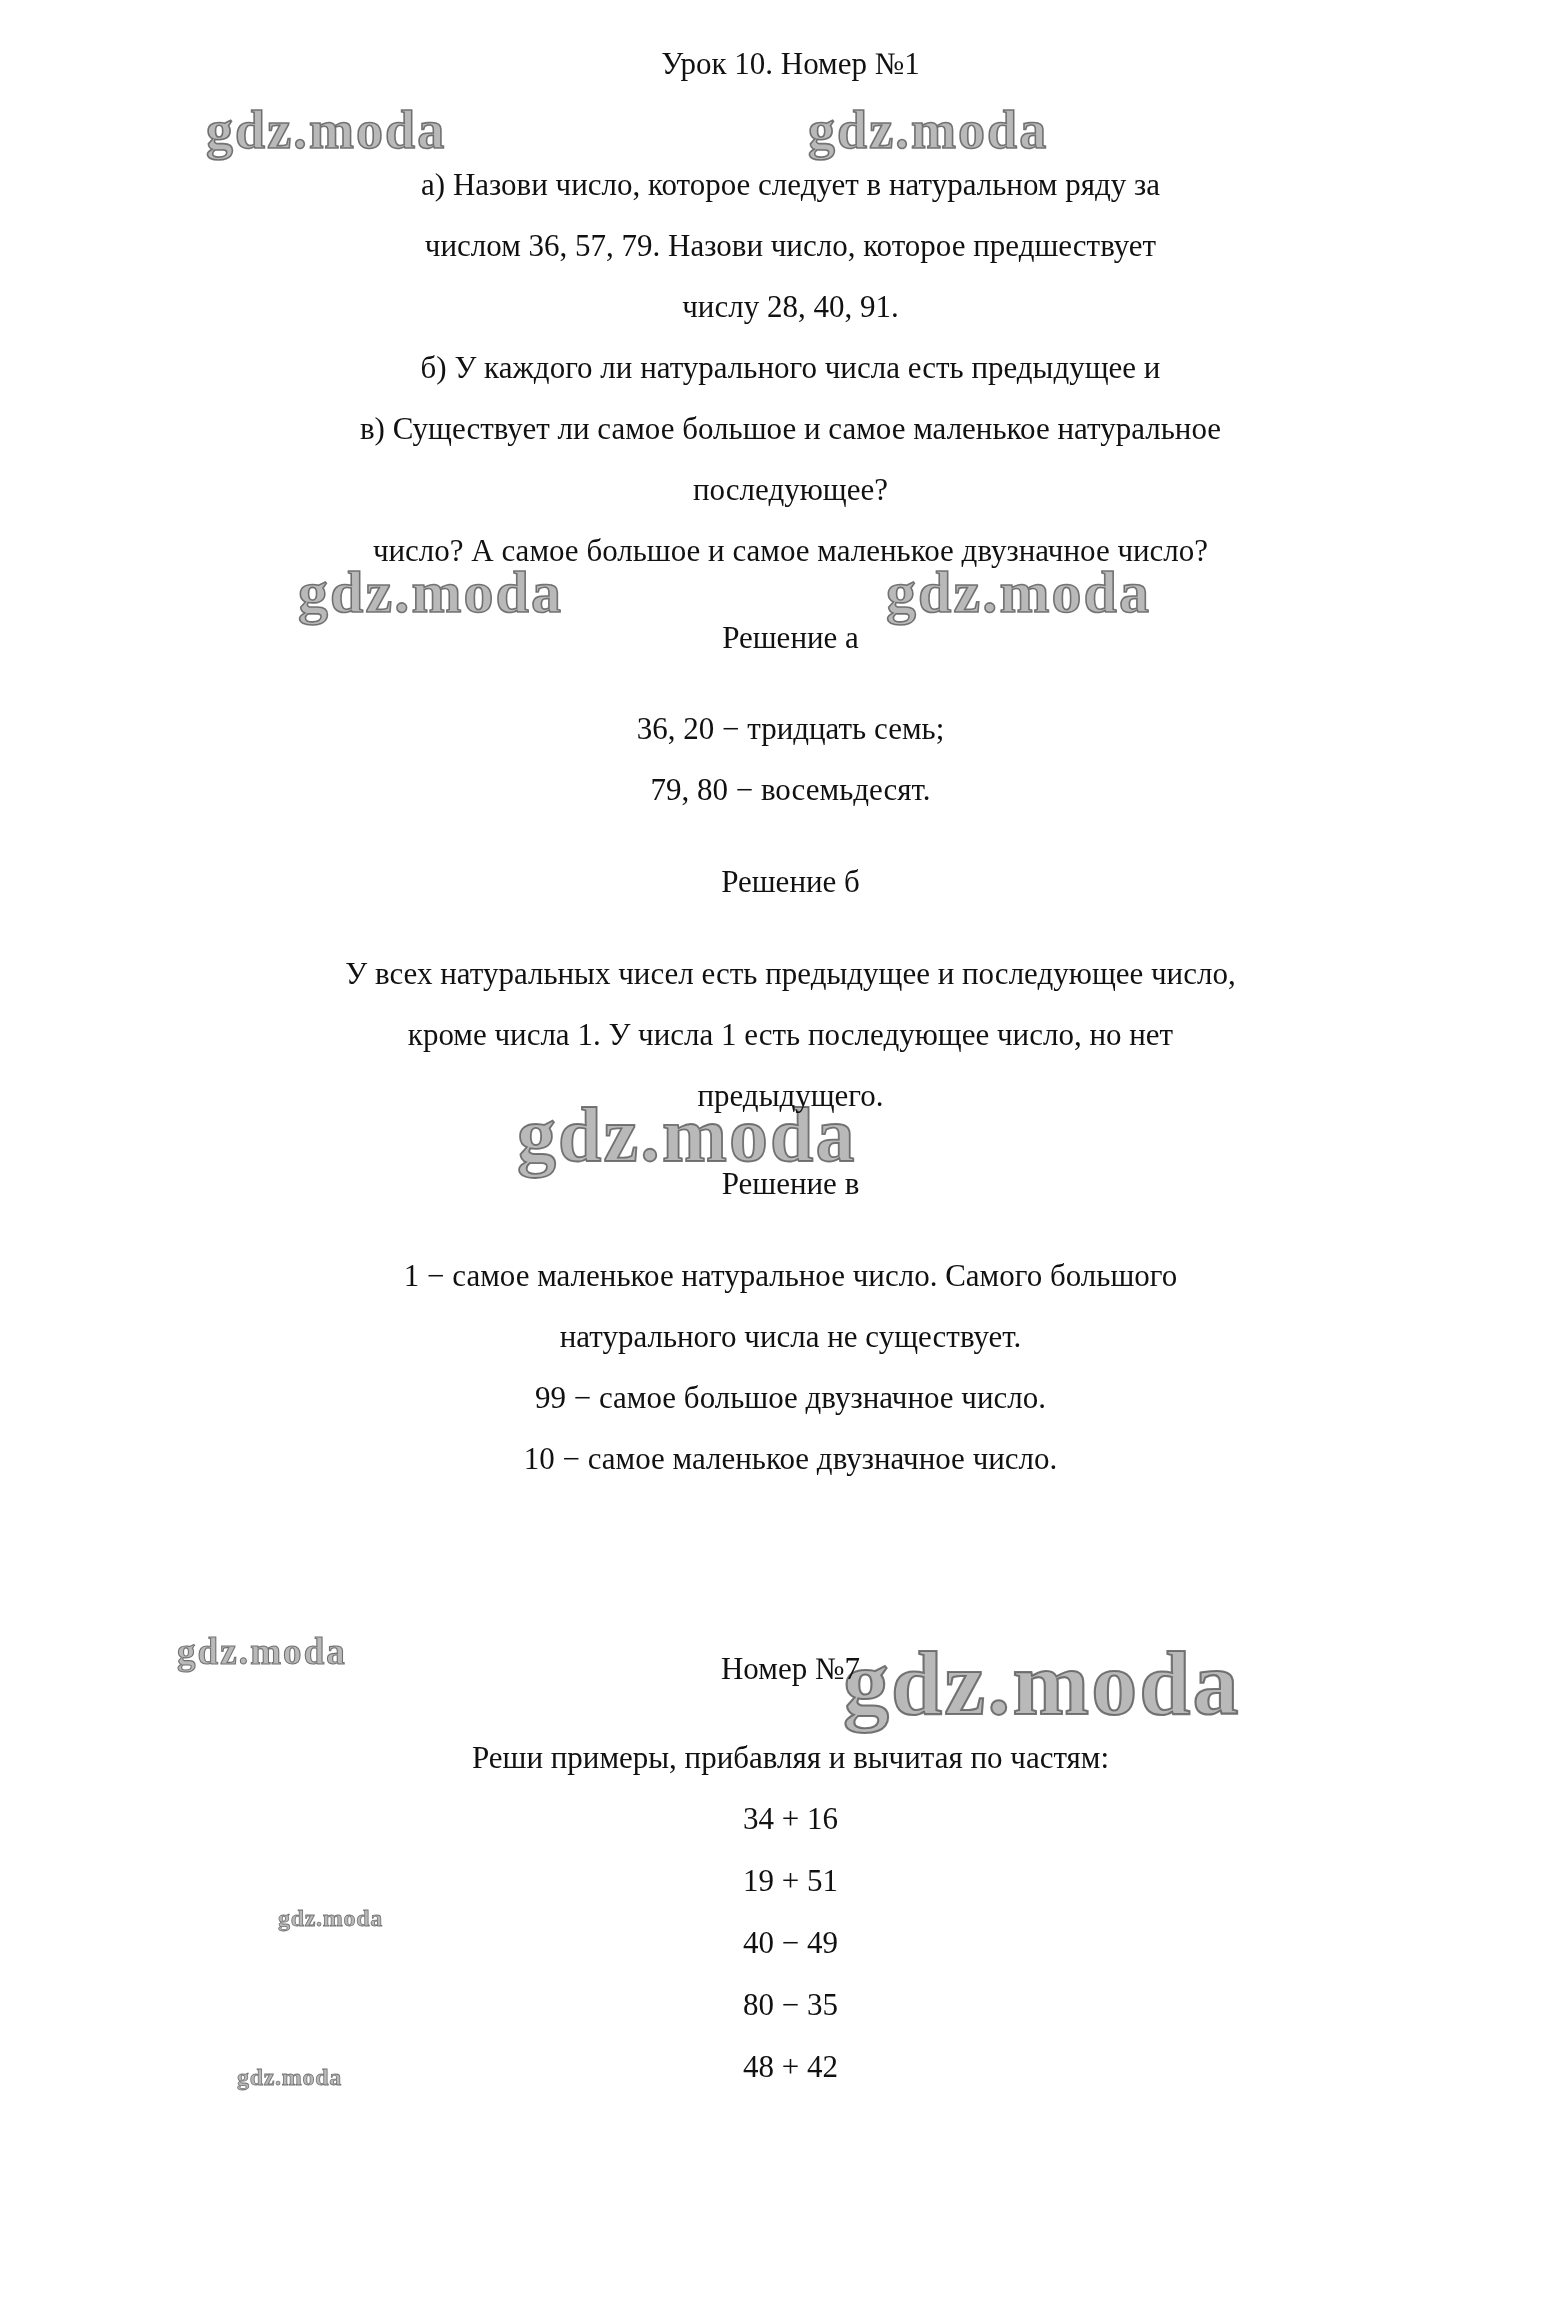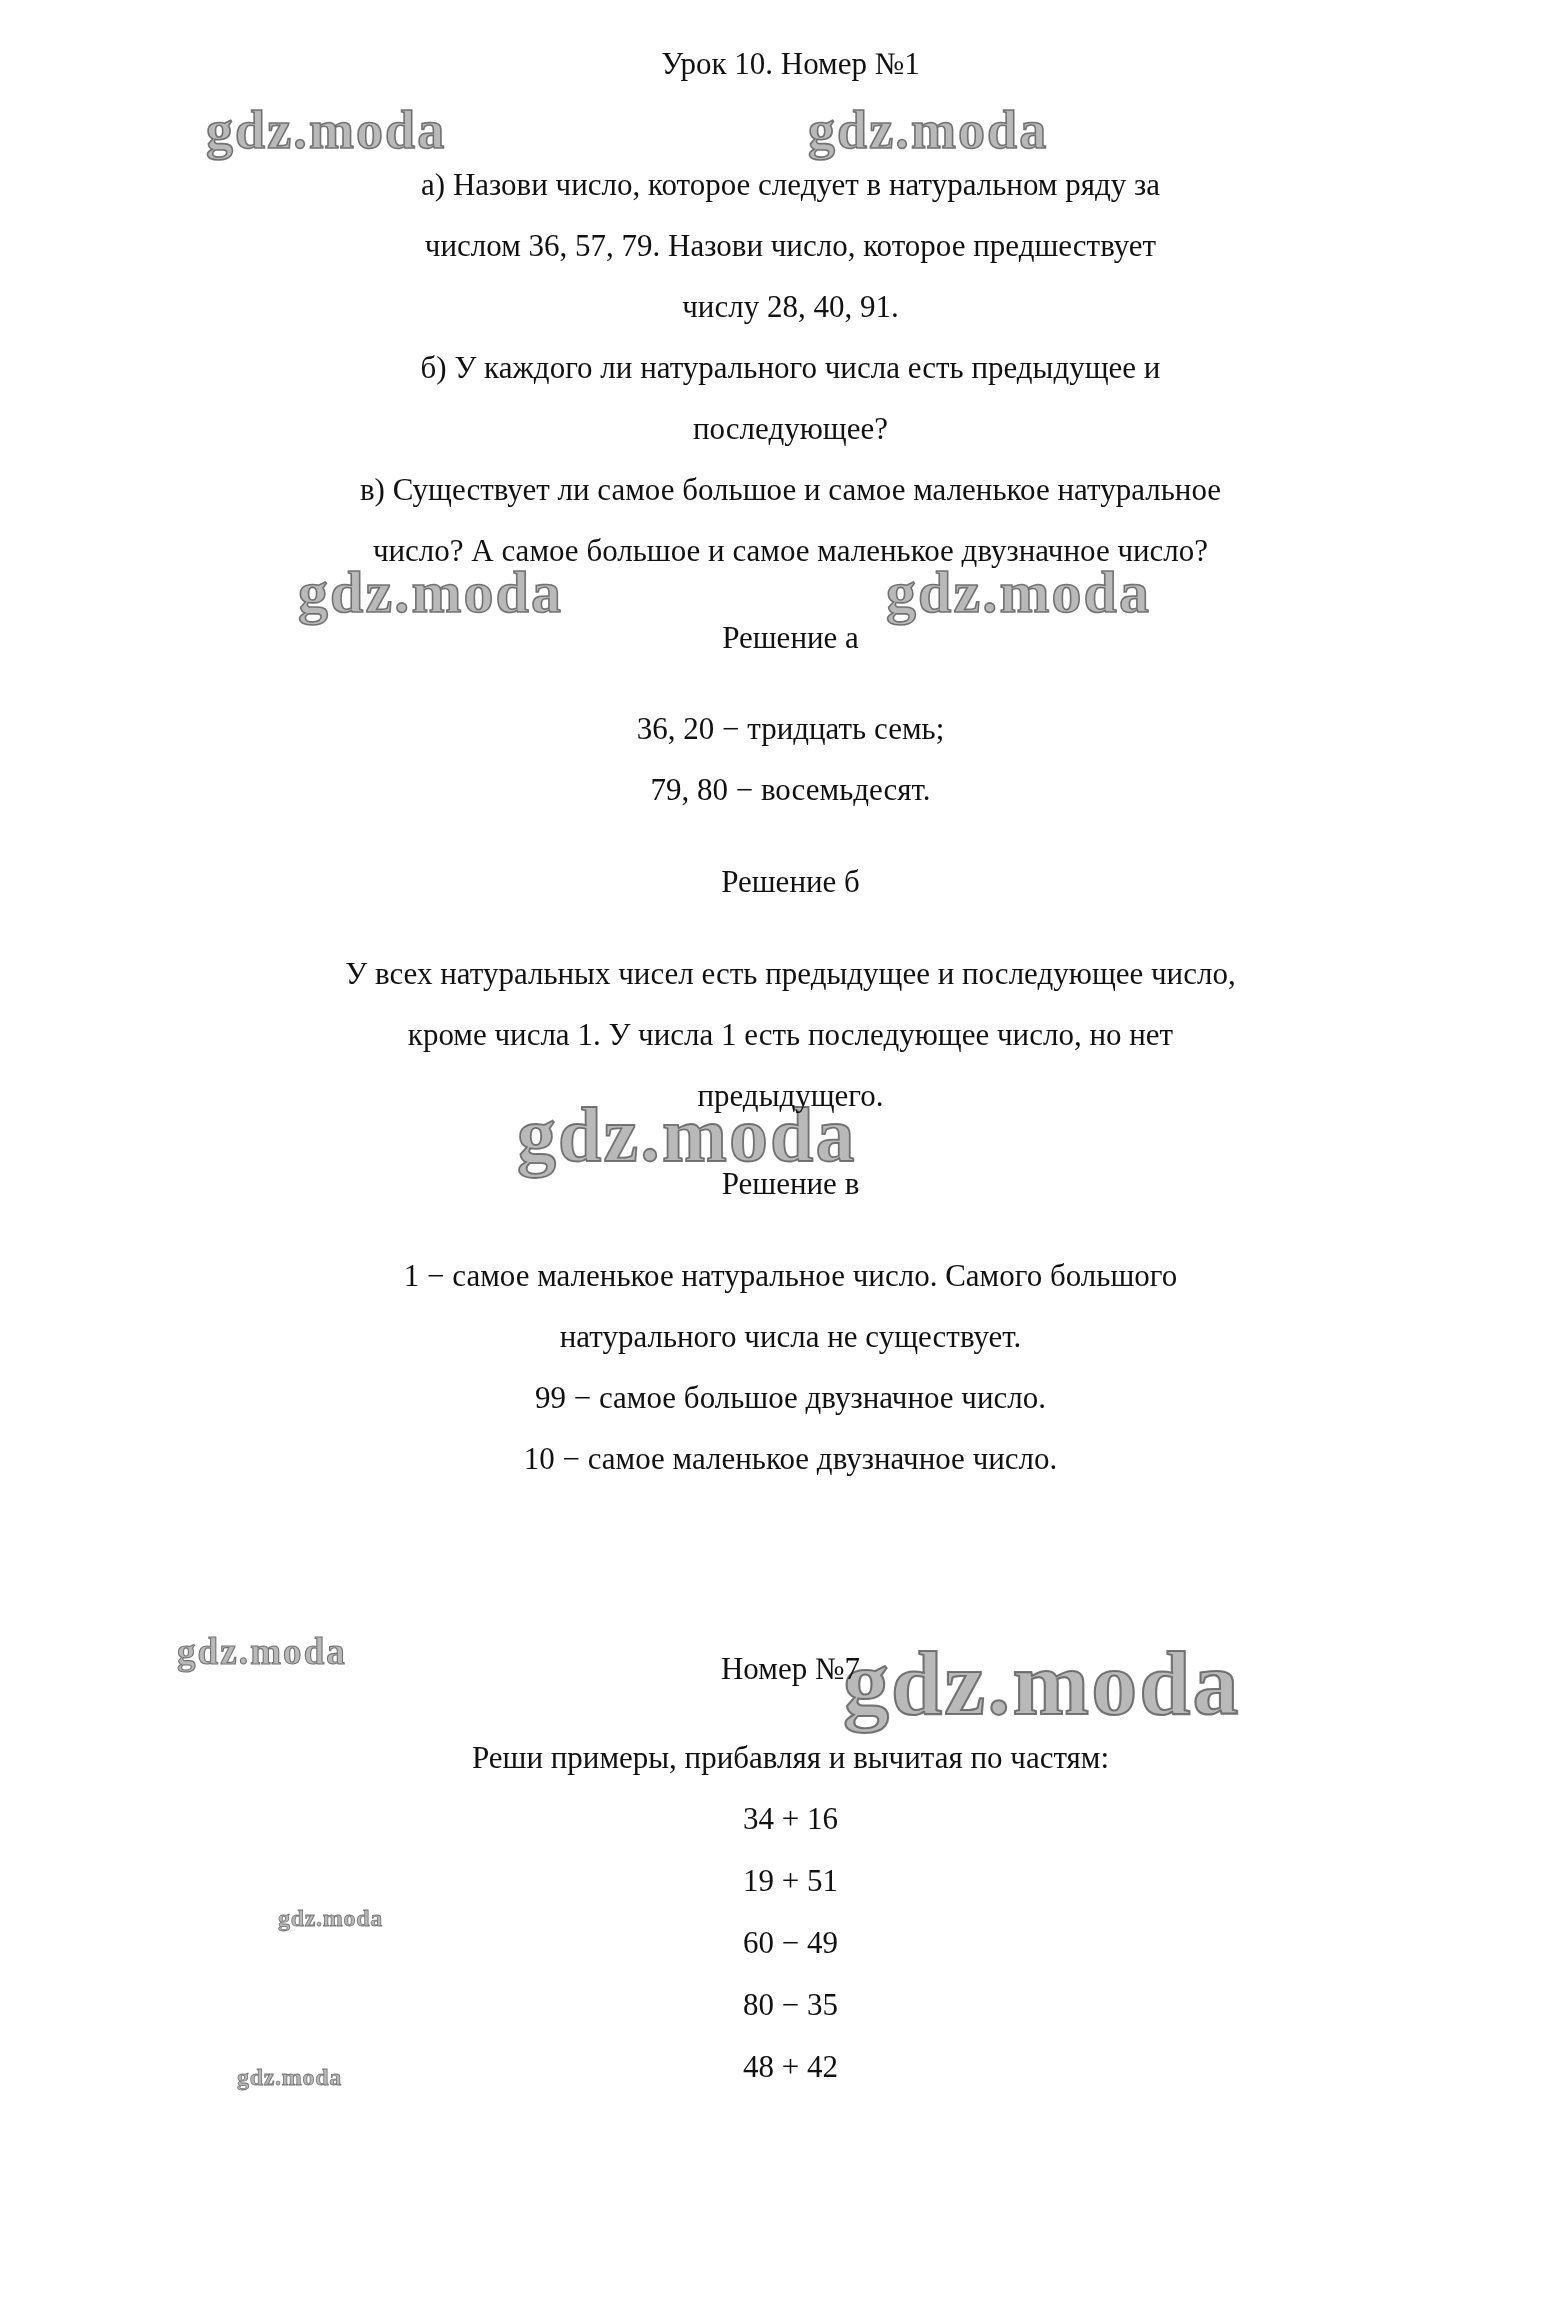--- a/index.html
+++ b/index.html
@@ -92,22 +92,22 @@
 
   <div class="content">
 
     <div class="title">Урок 10. Номер №1</div>
 
     <div>
       <div class="line">а) Назови число, которое следует в натуральном ряду за</div>
       <div class="line">числом 36, 57, 79. Назови число, которое предшествует</div>
       <div class="line">числу 28, 40, 91.</div>
       <div class="line">б) У каждого ли натурального числа есть предыдущее и</div>
+      <div class="line">в) Существует ли самое большое и самое маленькое натуральное</div>
       <div class="line">последующее?</div>
-      <div class="line">в) Существует ли самое большое и самое маленькое натуральное</div>
       <div class="line">число? А самое большое и самое маленькое двузначное число?</div>
     </div>
 
     <div class="line heading-a">Решение а</div>
     <div class="para">
       <div class="line">36, 20 − тридцать семь;</div>
       <div class="line">79, 80 − восемьдесят.</div>
     </div>
 
     <div class="line heading">Решение б</div>
@@ -125,20 +125,20 @@
       <div class="line">10 − самое маленькое двузначное число.</div>
     </div>
 
     <div class="task2-heading">Номер №7</div>
 
     <div class="line intro">Реши примеры, прибавляя и вычитая по частям:</div>
 
     <div class="examples">
       <div class="line">34 + 16</div>
       <div class="line">19 + 51</div>
-      <div class="line">60 − 49</div>
+      <div class="line">40 − 49</div>
       <div class="line">80 − 35</div>
       <div class="line">48 + 42</div>
     </div>
 
   </div>
 </div>
 
 
 </body></html>

